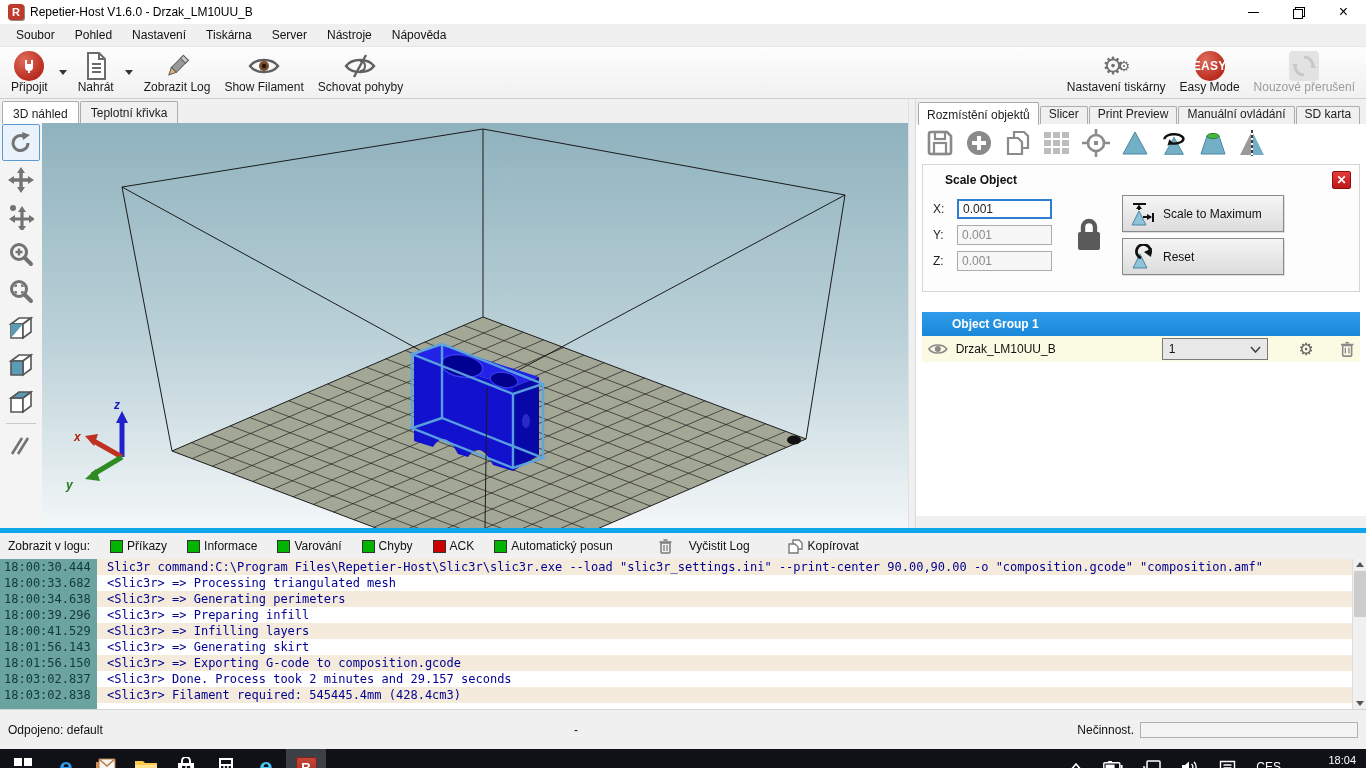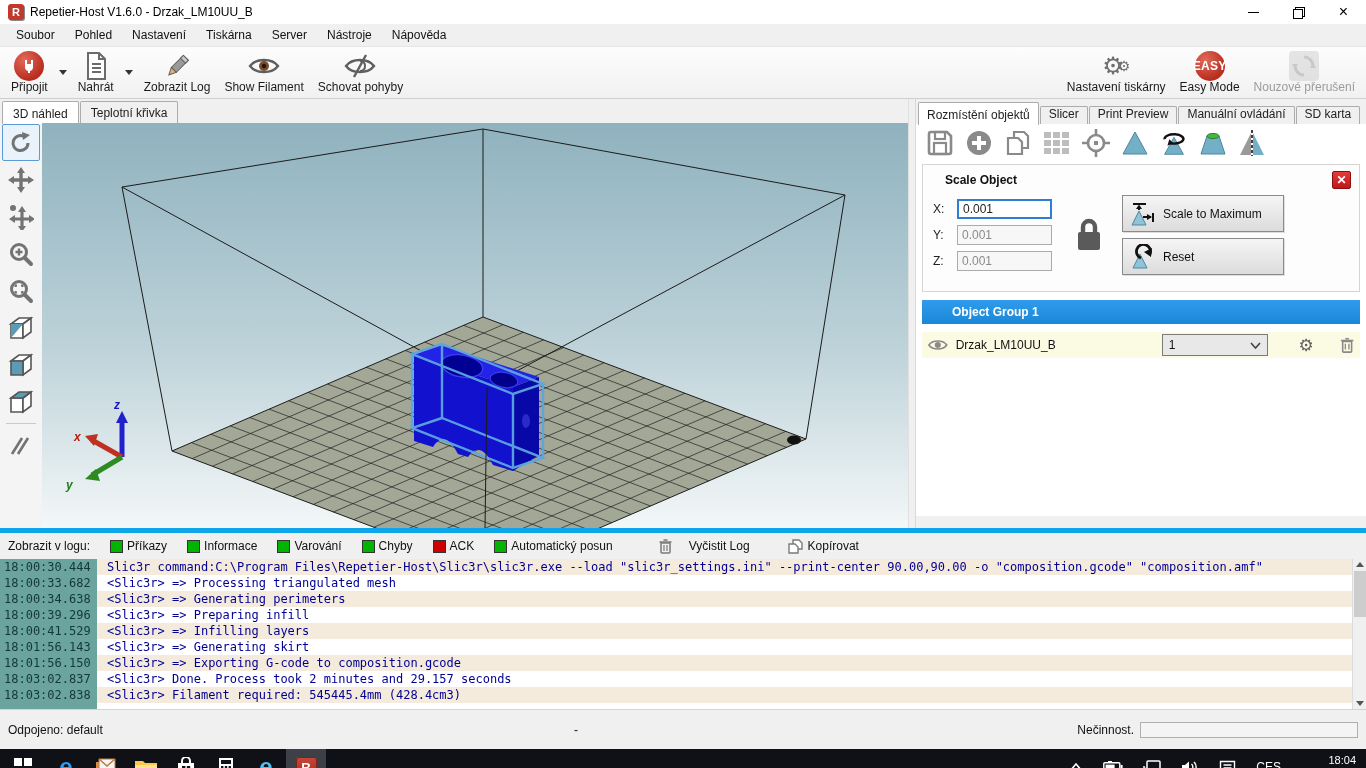--- a/index.html
+++ b/index.html
@@ -74,22 +74,22 @@
   .sp-input { width:95px; height:20px; border:1px solid #ababab; padding:0 4px; font-size:12px; font-family:"Liberation Sans",sans-serif; background:#fff; color:#222; }
   .sp-input.focused { border:2px solid #2e7fd4; }
   .sp-input.dim { background:#f7f7f7; color:#8a8a8a; }
   .sp-lock { margin:0 18px 0 22px; }
   .sp-buttons { display:flex; flex-direction:column; gap:6px; }
   .sp-btn { width:162px; height:37px; background:linear-gradient(#f5f5f5,#dcdcdc); border:1px solid #8a8a8a;
             display:flex; align-items:center; justify-content:flex-start; gap:6px; padding:0 8px; font-size:12px; color:#111;
             box-shadow:1px 1px 0 rgba(0,0,0,.12); }
 
   .group-header { height:24px; background:linear-gradient(#2f9bea,#1b87d8); color:#fff; font-weight:bold;
-                  display:flex; align-items:center; padding-left:30px; margin:4px 6px 0; }
-  .object-row { height:26px; background:#fbfbe4; display:flex; align-items:center; margin:8px 6px; padding:0 6px; gap:8px; }
+                  display:flex; align-items:center; padding-left:30px; margin:16px 6px 0; }
+  .object-row { height:26px; background:#fbfbe4; display:flex; align-items:center; margin:0 6px; padding:0 6px; gap:8px; }
   .obj-name { flex:0 0 150px; color:#111; }
   .combo { width:118px; height:22px; background:#e8e8e8; border:1px solid #7a7a7a; display:flex; align-items:center;
            justify-content:space-between; padding:0 6px; color:#111; margin-left:48px; }
   .row-gear { font-size:17px; color:#636363; margin-left:22px; line-height:1; }
   .right-fill { flex:1; background:#fff; margin:0 6px; }
   .right-bottom { height:12px; background:#f0f0f0; }
 
   
   .log { height:181px; display:flex; flex-direction:column; border-top:5px solid #0ea5e9; flex:0 0 auto; }
   .log-filters { height:26px; background:#f0f0f0; display:flex; align-items:center; padding-left:8px; gap:20px; flex:0 0 auto; }

